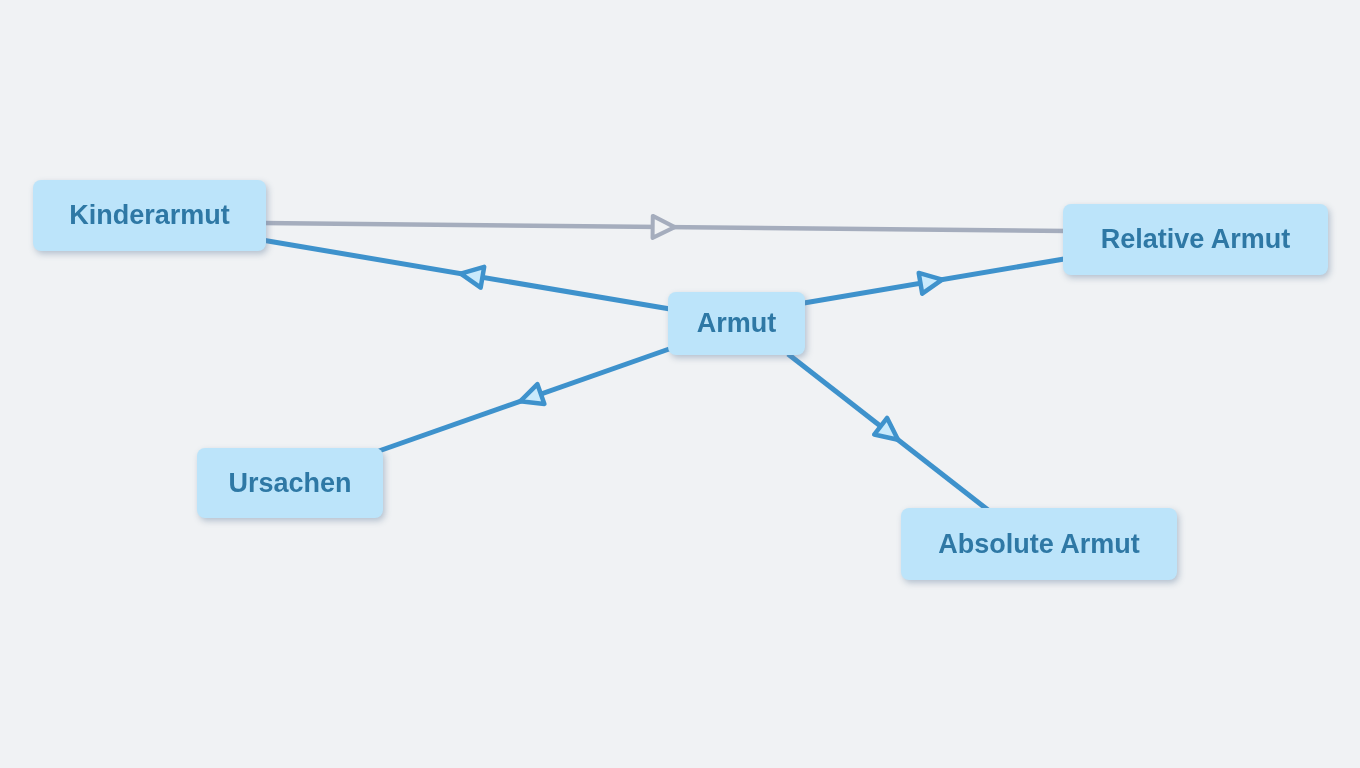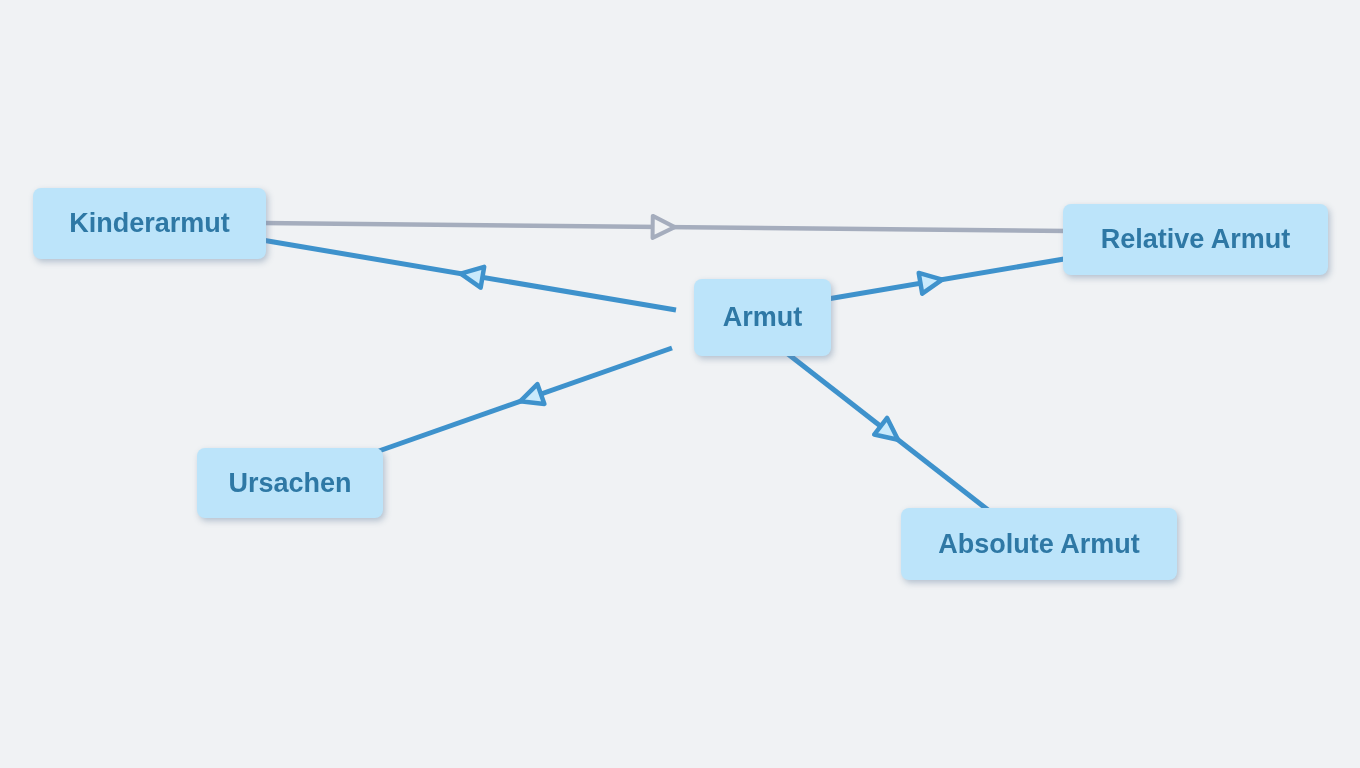--- a/index.html
+++ b/index.html
@@ -55,29 +55,29 @@
       <line x1="676" y1="310" x2="262" y2="240" stroke="#3e92cc" stroke-width="5"></line>
       <polygon points="460.72,273.6 484.1626258291936,266.9146956514735 480.66159362672335,287.6208003917975" fill="#c9eafc" stroke="#3e92cc" stroke-width="4.5" stroke-linejoin="round"></polygon>
       <line x1="798" y1="304" x2="1070" y2="258" stroke="#3e92cc" stroke-width="5"></line>
       <polygon points="942.16,279.62 922.2188905789856,293.64148904571596 918.7171433147246,272.9355052222595" fill="#c9eafc" stroke="#3e92cc" stroke-width="4.5" stroke-linejoin="round"></polygon>
       <line x1="672" y1="348" x2="376" y2="452" stroke="#3e92cc" stroke-width="5"></line>
       <polygon points="520.152,401.352 537.4275201246932,384.15297664338675 544.3887260199568,403.96563957606054" fill="#c9eafc" stroke="#3e92cc" stroke-width="4.5" stroke-linejoin="round"></polygon>
       <line x1="788" y1="354" x2="988" y2="510" stroke="#3e92cc" stroke-width="5"></line>
       <polygon points="898,439.8 874.1951153813229,434.5485746419215 887.1107831538943,417.9900262155479" fill="#c9eafc" stroke="#3e92cc" stroke-width="4.5" stroke-linejoin="round"></polygon>
     </svg>
 
-  <div class="node" style="left: 33px; top: 188px; width: 233px; height: 71px;">
+  <div class="node" style="left: 33px; top: 180px; width: 233px; height: 71px;">
     <span class="node-label">Kinderarmut</span>
   </div>
 
   <div class="node" style="left: 1063px; top: 204px; width: 265px; height: 71px;">
     <span class="node-label">Relative Armut</span>
   </div>
 
-  <div class="node" style="left: 668px; top: 279px; width: 137px; height: 77px; margin-left: 26px;">
+  <div class="node" style="left: 668px; top: 292px; width: 137px; height: 63px;">
     <span class="node-label">Armut</span>
   </div>
 
   <div class="node" style="left: 197px; top: 448px; width: 186px; height: 70px;">
     <span class="node-label">Ursachen</span>
   </div>
 
   <div class="node" style="left: 901px; top: 508px; width: 276px; height: 72px;">
     <span class="node-label">Absolute Armut</span>
   </div>

